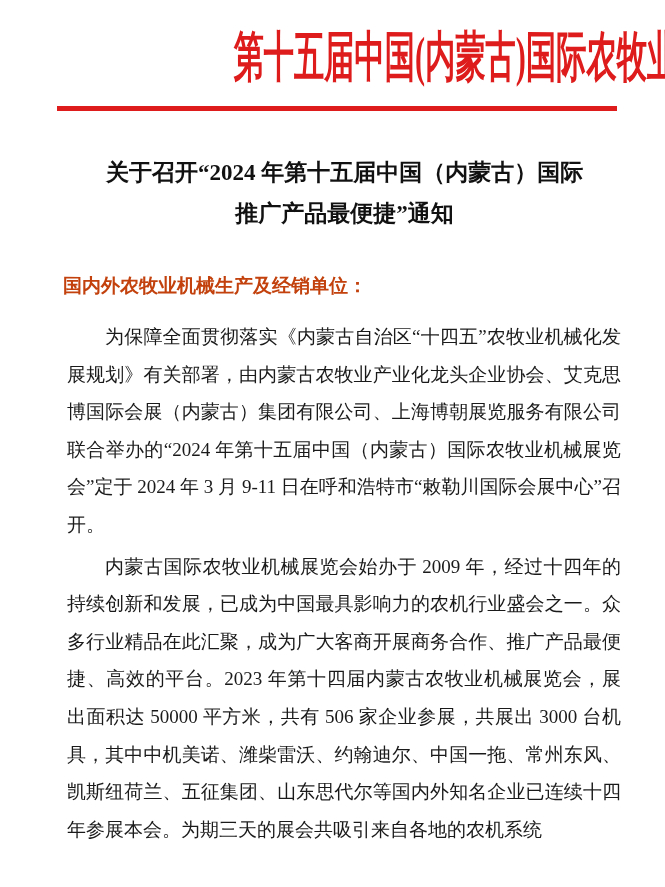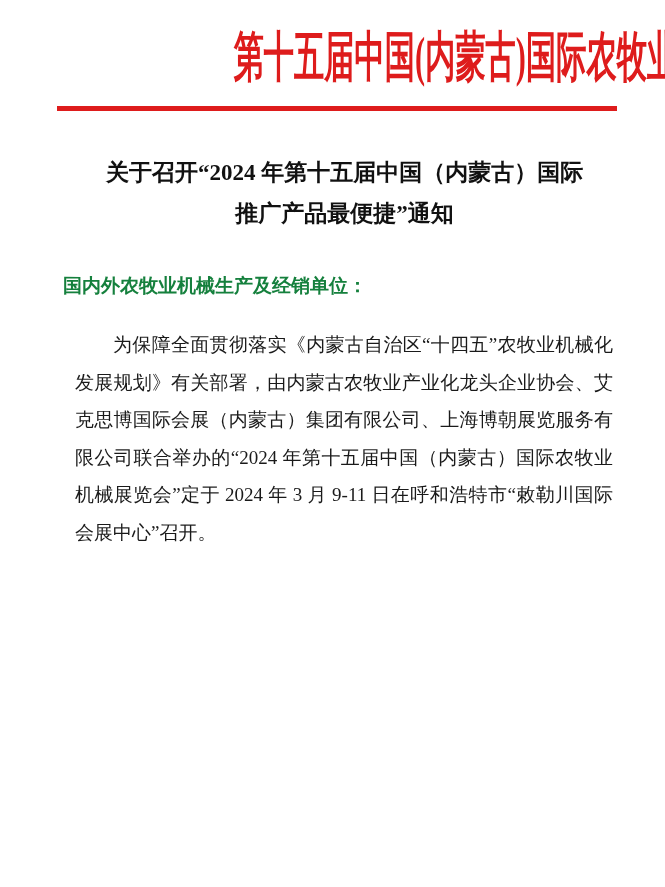--- a/index.html
+++ b/index.html
@@ -55,34 +55,34 @@
     color: #111111;
   }
   .salutation {
     position: absolute;
     top: 272px;
     left: 63px;
     width: 562px;
     font-size: 19px;
     font-weight: bold;
     line-height: 28px;
-    color: #15803d;
+    color: #c2410c;
   }
   .body-text {
     position: absolute;
     top: 314px;
     left: 63px;
     width: 562px;
     font-size: 19px;
     line-height: 37.6px;
     text-align: justify;
     color: #1a1a1a;
   }
   .body-text p {
-    margin: 12px;
+    margin: 4px;
     text-indent: 2em;
   }
 </style>
 </head>
 <body>
 
 <div class="page" style="--accent: #de1c1c;">
 
   <div class="banner-title">
     <span class="scale">第十五届中国(内蒙古)国际农牧业机械展览会</span>
@@ -92,15 +92,16 @@
 
   <div class="notice-title">
     <div>关于召开“2024 年第十五届中国（内蒙古）国际</div>
     <div>推广产品最便捷”通知</div>
   </div>
 
   <div class="salutation">国内外农牧业机械生产及经销单位：</div>
 
   <div class="body-text">
     <p>为保障全面贯彻落实《内蒙古自治区“十四五”农牧业机械化发展规划》有关部署，由内蒙古农牧业产业化龙头企业协会、艾克思博国际会展（内蒙古）集团有限公司、上海博朝展览服务有限公司联合举办的“2024 年第十五届中国（内蒙古）国际农牧业机械展览会”定于 2024 年 3 月 9-11 日在呼和浩特市“敕勒川国际会展中心”召开。</p>
+    <p>内蒙古国际农牧业机械展览会始办于 2009 年，经过十四年的持续创新和发展，已成为中国最具影响力的农机行业盛会之一。众多行业精品在此汇聚，成为广大客商开展商务合作、推广产品最便捷、高效的平台。2023 年第十四届内蒙古农牧业机械展览会，展出面积达 50000 平方米，共有 506 家企业参展，共展出 3000 台机具，其中中机美诺、潍柴雷沃、约翰迪尔、中国一拖、常州东风、凯斯纽荷兰、五征集团、山东思代尔等国内外知名企业已连续十四年参展本会。为期三天的展会共吸引来自各地的农机系统</p>
   </div>
 
 </div>
 
 </body></html>

